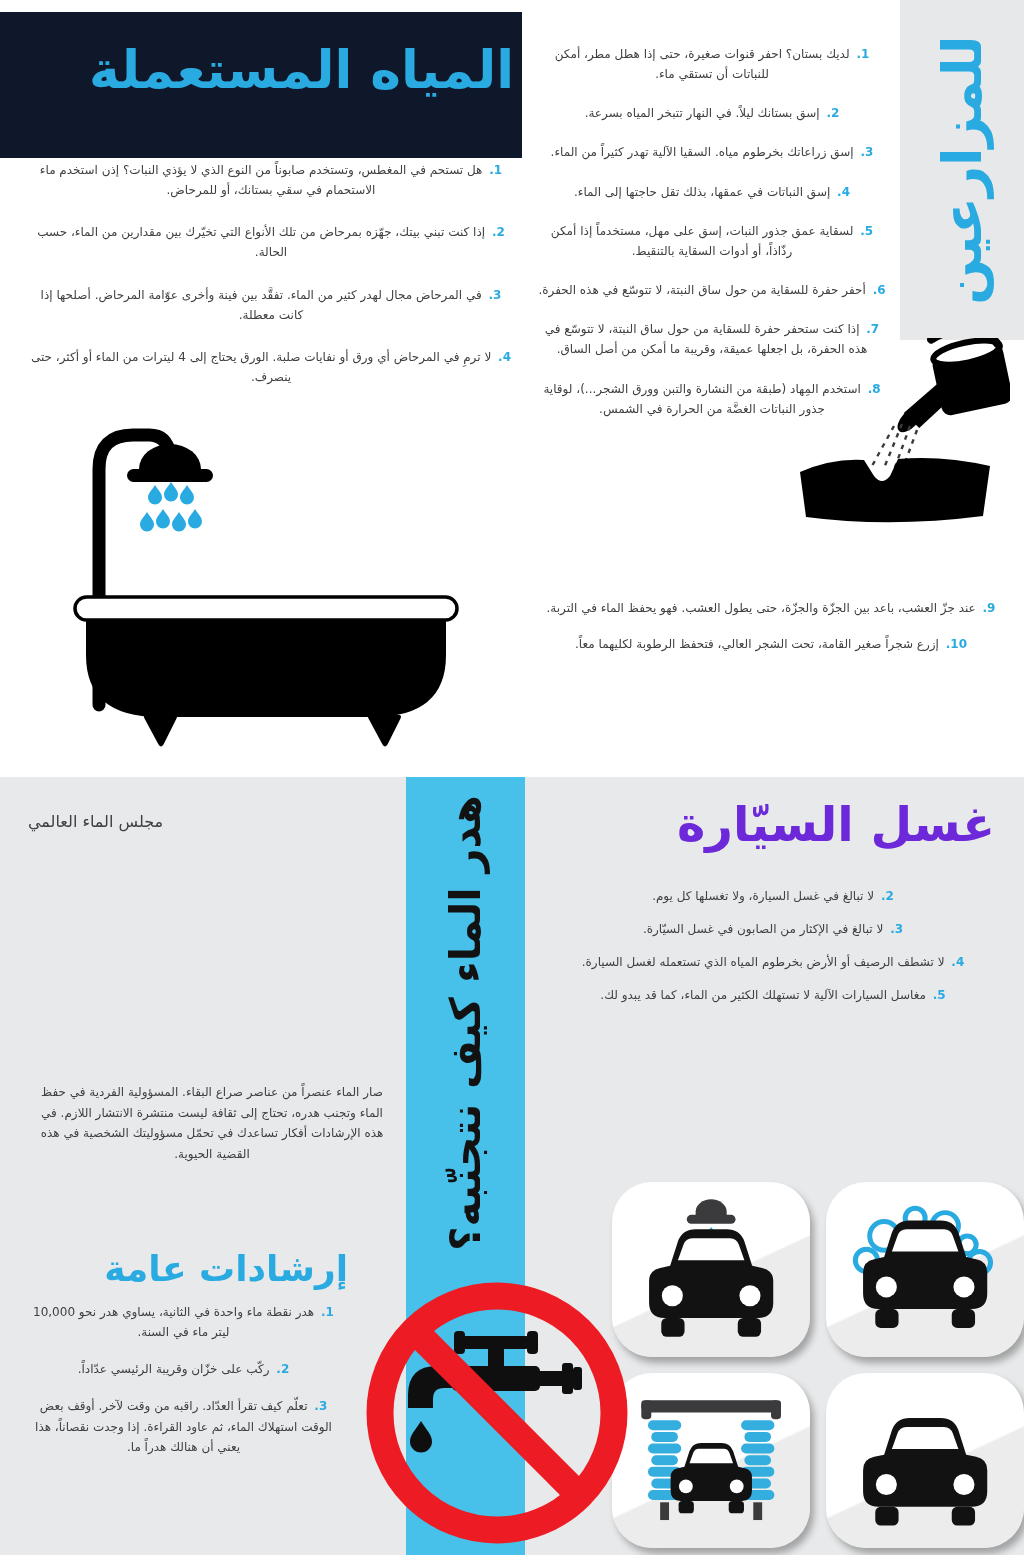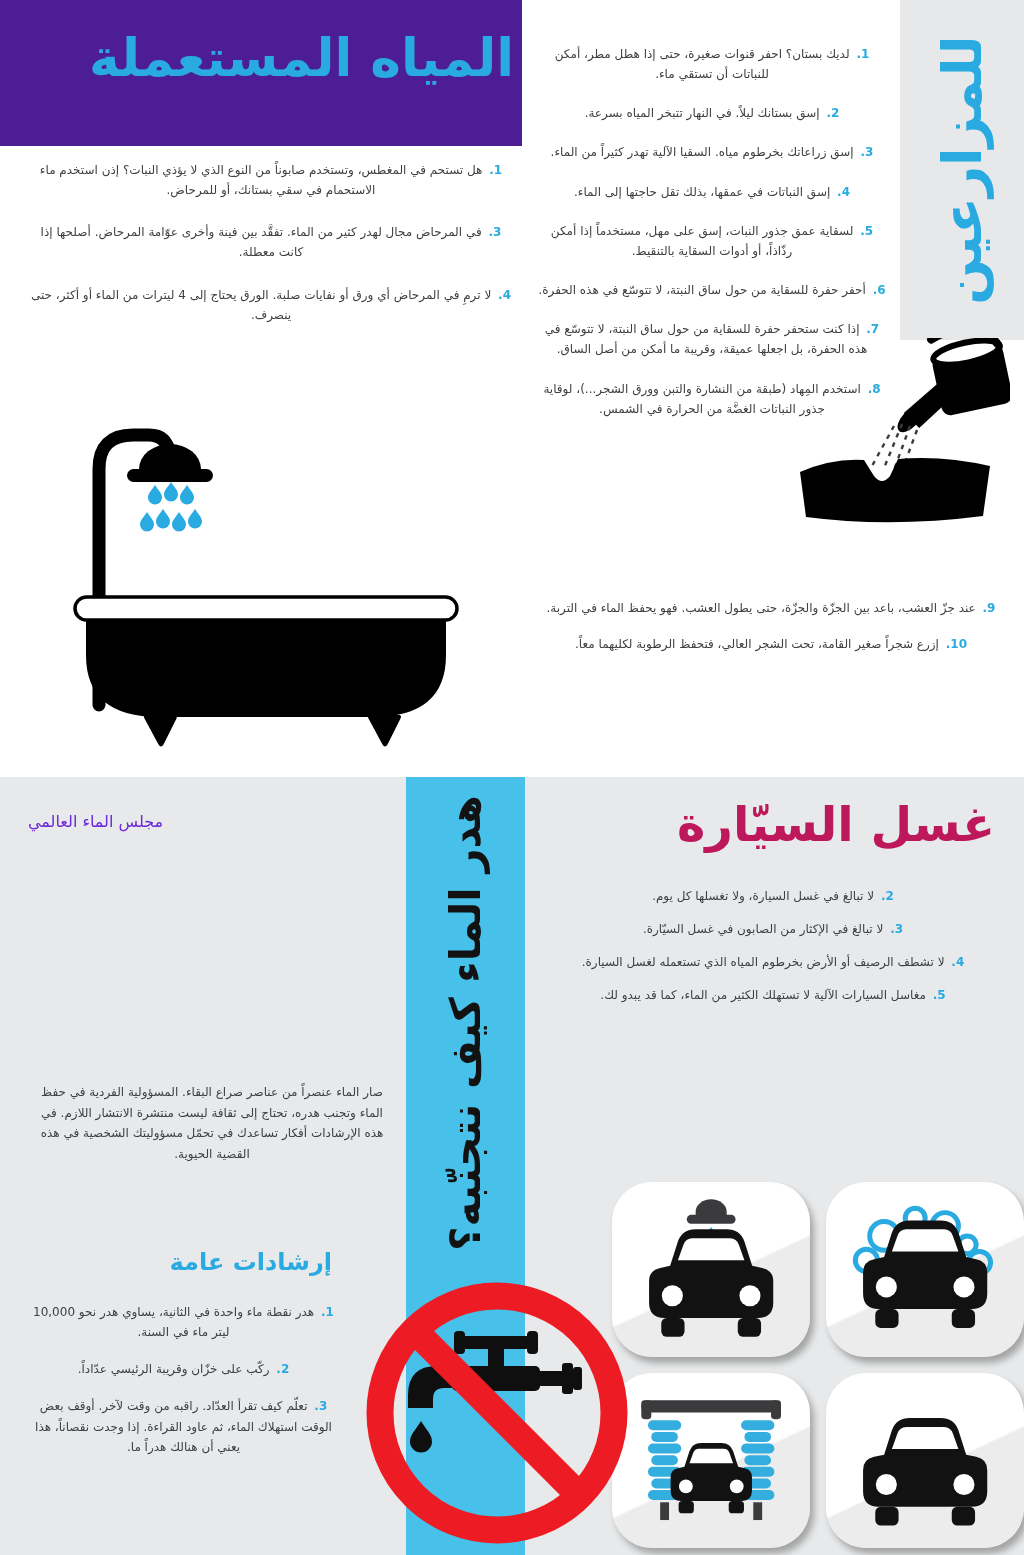--- a/index.html
+++ b/index.html
@@ -2,21 +2,21 @@
 <html lang="ar" dir="rtl"><head>
 <meta charset="utf-8">
 <style>
   html,body{margin:0;padding:0;background:#ffffff;}
   .canvas{
     position:relative;width:1024px;height:1555px;overflow:hidden;
     background:#ffffff;font-family:"DejaVu Sans",sans-serif;color:#3f4042;
     direction:rtl;
   }
   
-  .uw-titleblock{position:absolute;left:0;top:0;width:522px;height:146px;background:#4c1d95;}
+  .uw-titleblock{position:absolute;left:0;top:12px;width:522px;height:146px;background:#0f172a;}
   .uw-title{
     position:absolute;right:8px;top:30px;width:510px;
     font-size:52px;font-weight:bold;color:#29abe2;text-align:right;line-height:1.1;
   }
   .farmers-strip{position:absolute;left:900px;top:0;width:124px;height:340px;background:#e7e8e9;}
   .vwrap{position:absolute;overflow:visible;}
   .vinner{
     position:absolute;left:0;transform-origin:0 0;transform:rotate(-90deg);
     display:flex;align-items:center;justify-content:center;
   }
@@ -36,35 +36,35 @@
   .can-svg{position:absolute;left:790px;top:338px;}
 
   
   .bottom-bg{position:absolute;left:0;top:777px;width:1024px;height:778px;background:#e8e9ea;}
   .band{position:absolute;left:406px;top:777px;width:119px;height:778px;background:#47c0ea;}
 
   .quote{
     position:absolute;left:28px;top:800px;width:372px;
     font-size:22.5px;font-weight:bold;color:#2c2c2e;line-height:1.5;text-align:center;
   }
-  .quote-attr{font-size:16px;font-weight:normal;color:#6d28d9;text-align:left;margin-top:10px;}
+  .quote-attr{font-size:16px;font-weight:normal;color:#404040;text-align:left;margin-top:10px;}
   .intro{
     position:absolute;left:30px;top:1082px;width:364px;
     font-size:12px;line-height:1.72;text-align:center;
   }
   .general-title{
-    position:absolute;left:30px;top:1248px;width:302px;
-    font-size:24px;font-weight:bold;color:#29abe2;text-align:right;
+    position:absolute;left:46px;top:1248px;width:302px;
+    font-size:36px;font-weight:bold;color:#29abe2;text-align:right;
   }
   .general-list{left:14px;top:1302px;width:320px;}
   .general-list .item{margin-bottom:17px;margin-left:19px;}
 
   .cw-title{
     position:absolute;left:545px;top:796px;width:450px;
-    font-size:48px;font-weight:bold;color:#be185d;text-align:right;padding-left:0;
+    font-size:48px;font-weight:bold;color:#6d28d9;text-align:right;padding-left:0;
   }
   .cw-list{left:543px;top:886px;width:460px;}
   .cw-list .item{margin-bottom:13px;}
 
   .icons-grid{
     position:absolute;left:612px;top:1182px;width:412px;height:366px;
     display:grid;grid-template-columns:1fr 1fr;gap:16px;
   }
   .sticker{
     position:relative;border-radius:40px;
@@ -80,20 +80,22 @@
 
 <div class="canvas">
 
   <div class="uw-titleblock">
     <div class="uw-title">المياه المستعملة</div>
   </div>
 
   <div class="list uw-list">
     <div class="item"><span class="num">1.</span>
       <span>هل تستحم في المغطس، وتستخدم صابوناً من النوع الذي لا يؤذي النبات؟ إذن استخدم ماء الاستحمام في سقي بستانك، أو للمرحاض.</span></div>
+    <div class="item"><span class="num">2.</span>
+      <span>إذا كنت تبني بيتك، جهّزه بمرحاض من تلك الأنواع التي تخيّرك بين مقدارين من الماء، حسب الحالة.</span></div>
     <div class="item"><span class="num">3.</span>
       <span>في المرحاض مجال لهدر كثير من الماء. تفقَّد بين فينة وأخرى عوّامة المرحاض. أصلحها إذا كانت معطلة.</span></div>
     <div class="item"><span class="num">4.</span>
       <span>لا ترمِ في المرحاض أي ورق أو نفايات صلبة. الورق يحتاج إلى 4 ليترات من الماء أو أكثر، حتى ينصرف.</span></div>
   </div>
 
   <svg class="bathtub-svg" width="412" height="345" viewBox="0 0 412 345">
     <path d="M44,300 V64 Q44,30 78,30 H94 Q112,30 115,50" fill="none" stroke="#000" stroke-width="13" stroke-linecap="round"></path>
     <path d="M84,64 a31,25 0 0 1 62,0 l0,3 h-62 z" fill="#000"></path>
     <rect x="72" y="64" width="86" height="13" rx="6.5" fill="#000"></rect>

